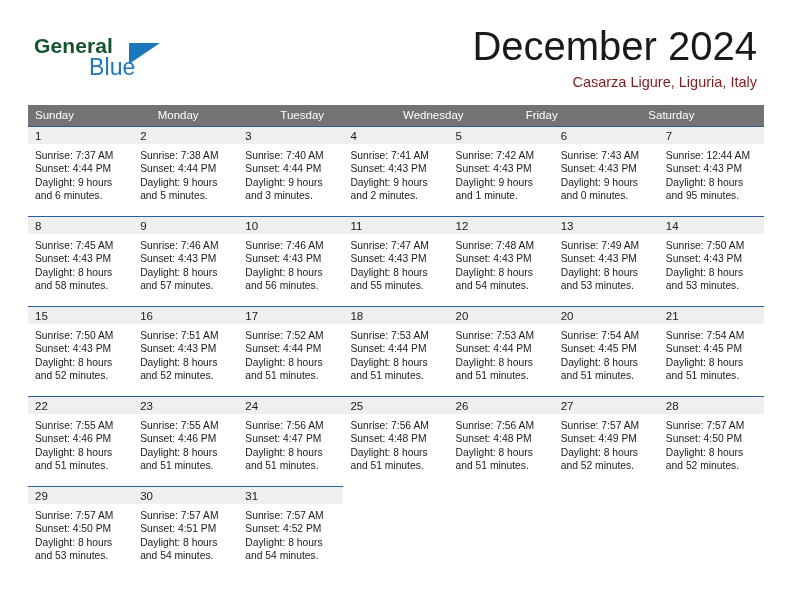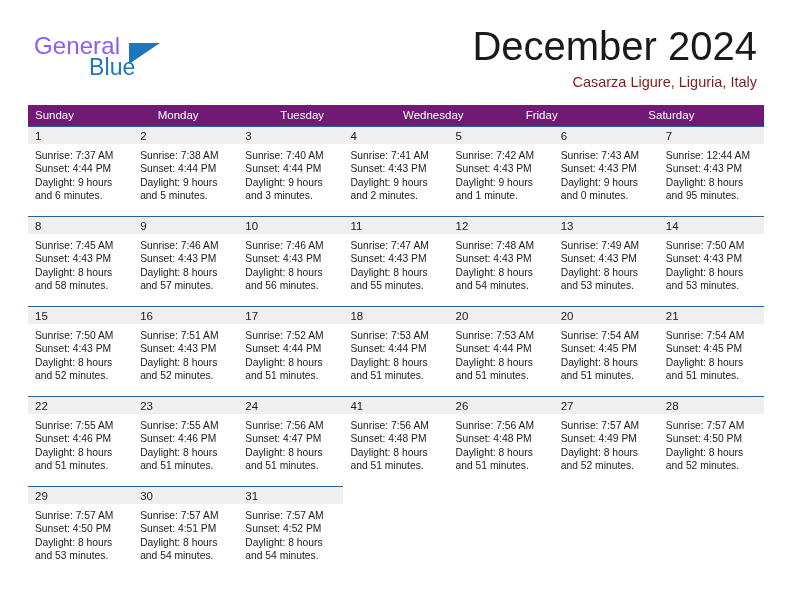--- a/index.html
+++ b/index.html
@@ -33,24 +33,25 @@
     position: absolute;
     left: 34px;
     top: 33px;
     width: 170px;
     height: 52px;
   }
   .logo-general {
     position: absolute;
     left: 0;
     top: 0;
-    font-size: 24px;
+    font-size: 21px;
     letter-spacing: 0.1px;
-    color: #8b5cf6;
+    color: #14532d;
     line-height: 26px;
+    font-weight: bold;
   }
   .logo-blue {
     position: absolute;
     left: 55px;
     top: 21px;
     font-size: 23px;
     letter-spacing: 0.1px;
     color: #1c76bc;
     line-height: 26px;
   }
@@ -87,21 +88,21 @@
 
   
   .calendar {
     position: absolute;
     left: 28px;
     top: 105px;
     width: 736px;
   }
   .weekday-row {
     display: flex;
-    background: #701a75;
+    background: #737373;
     height: 21px;
   }
   .weekday {
     flex: 1 1 0;
     box-sizing: border-box;
     padding: 3px 0 0 7px;
     font-size: 11.5px;
     color: #ffffff;
     line-height: 15px;
     white-space: nowrap;
@@ -448,21 +449,21 @@
             </div>
             <div class="day-body">
               <div>Sunrise: 7:56 AM</div>
               <div>Sunset: 4:47 PM</div>
               <div>Daylight: 8 hours</div>
               <div>and 51 minutes.</div>
             </div>
           </div>
           <div class="day-cell filled">
             <div class="daynum-band">
-              <div class="daynum">41</div>
+              <div class="daynum">25</div>
             </div>
             <div class="day-body">
               <div>Sunrise: 7:56 AM</div>
               <div>Sunset: 4:48 PM</div>
               <div>Daylight: 8 hours</div>
               <div>and 51 minutes.</div>
             </div>
           </div>
           <div class="day-cell filled">
             <div class="daynum-band">

